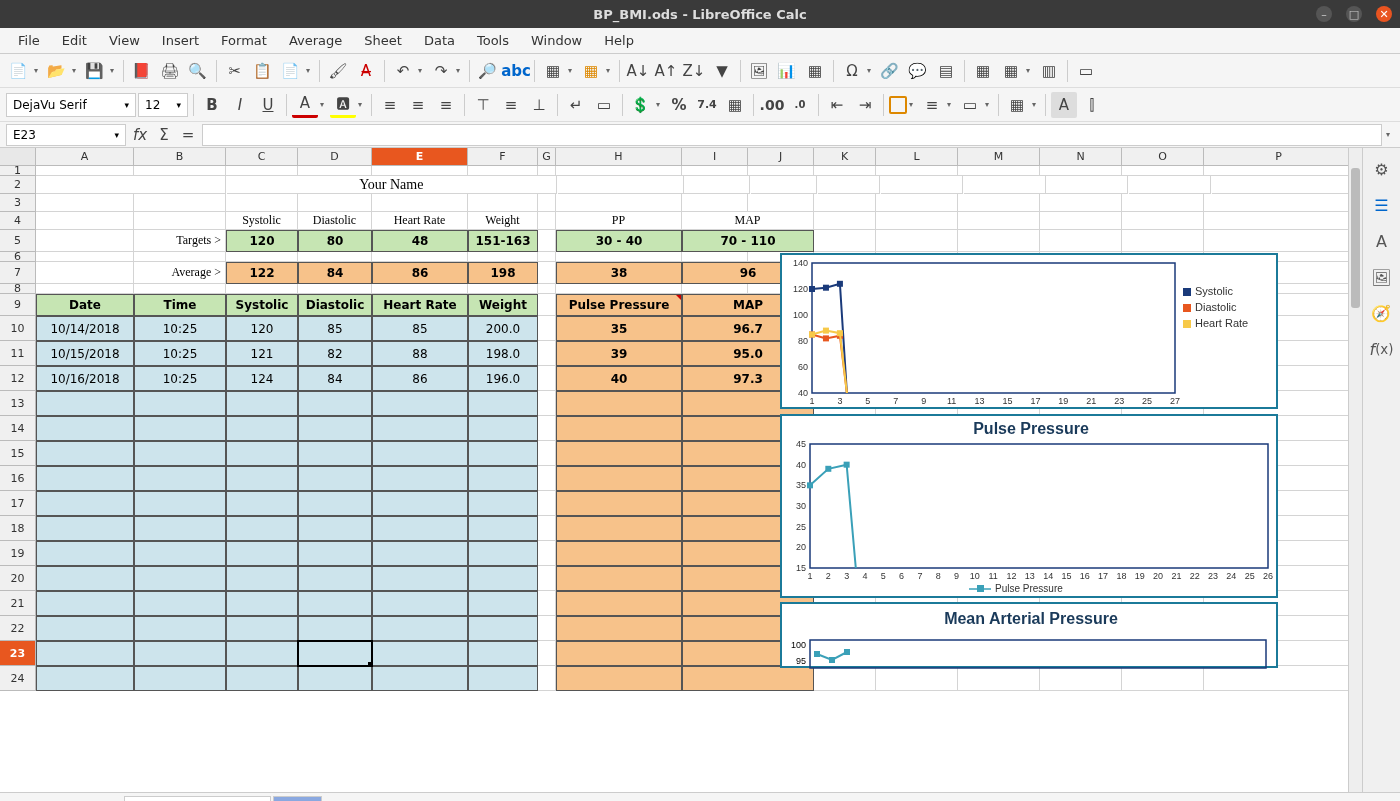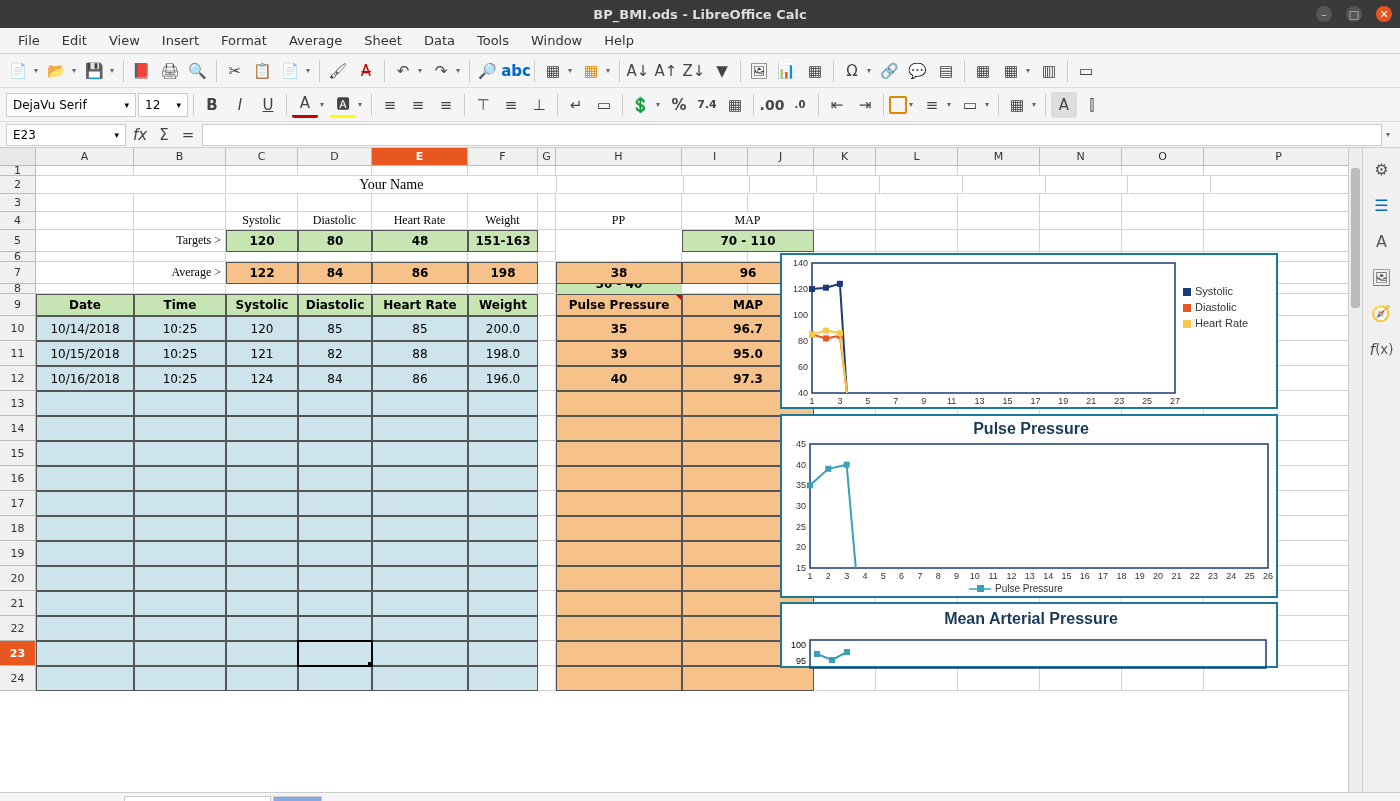--- a/index.html
+++ b/index.html
@@ -368,21 +368,21 @@
             <div class="cell " style="width: 150px; height: 100%;"></div>
           </div>
           <div class="grow" style="height: 22px;">
             <div class="cell " style="width: 98px; height: 100%;"></div>
             <div class="cell label-right" style="width: 92px; height: 100%;">Targets &gt;</div>
             <div class="cell hdr-green" style="width: 72px; height: 100%;">120</div>
             <div class="cell hdr-green" style="width: 74px; height: 100%;">80</div>
             <div class="cell hdr-green" style="width: 96px; height: 100%;">48</div>
             <div class="cell hdr-green" style="width: 70px; height: 100%;">151-163</div>
             <div class="cell " style="width: 18px; height: 100%;"></div>
-            <div class="cell hdr-green" style="width: 126px; height: 100%; margin-top: 43px;">30 - 40</div>
+            <div class="cell hdr-green" style="width: 126px; height: 100%;">30 - 40</div>
             <div class="cell hdr-green" style="width: 132px; height: 100%;">70 - 110</div>
             <div class="cell " style="width: 62px; height: 100%;"></div>
             <div class="cell " style="width: 82px; height: 100%;"></div>
             <div class="cell " style="width: 82px; height: 100%;"></div>
             <div class="cell " style="width: 82px; height: 100%;"></div>
             <div class="cell " style="width: 82px; height: 100%;"></div>
             <div class="cell " style="width: 150px; height: 100%;"></div>
           </div>
           <div class="grow" style="height: 10px;">
             <div class="cell " style="width: 98px; height: 100%;"></div>

